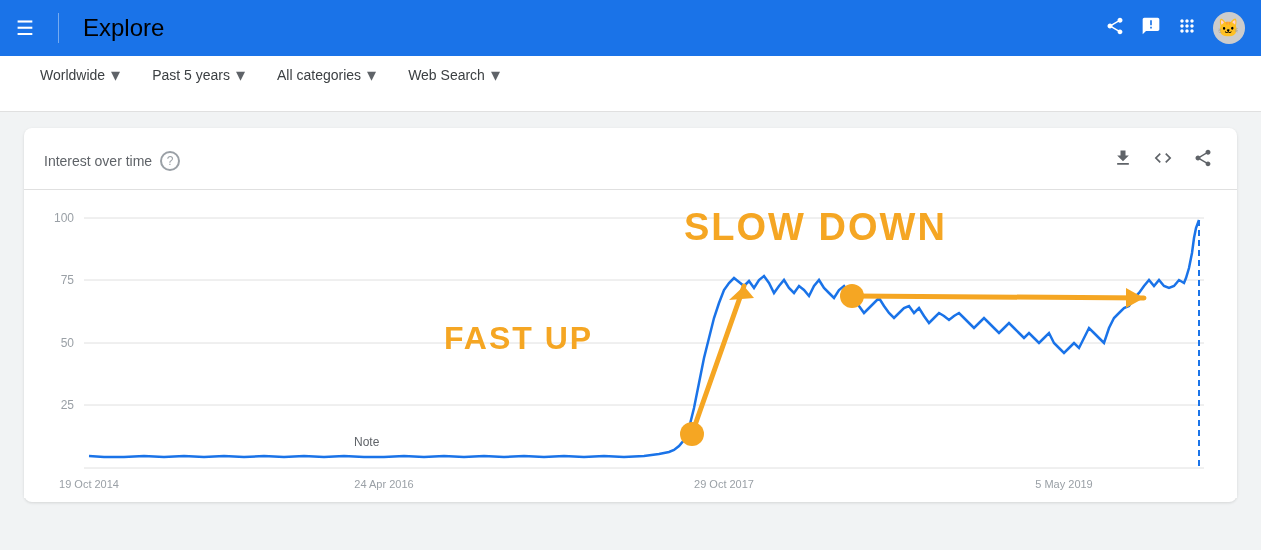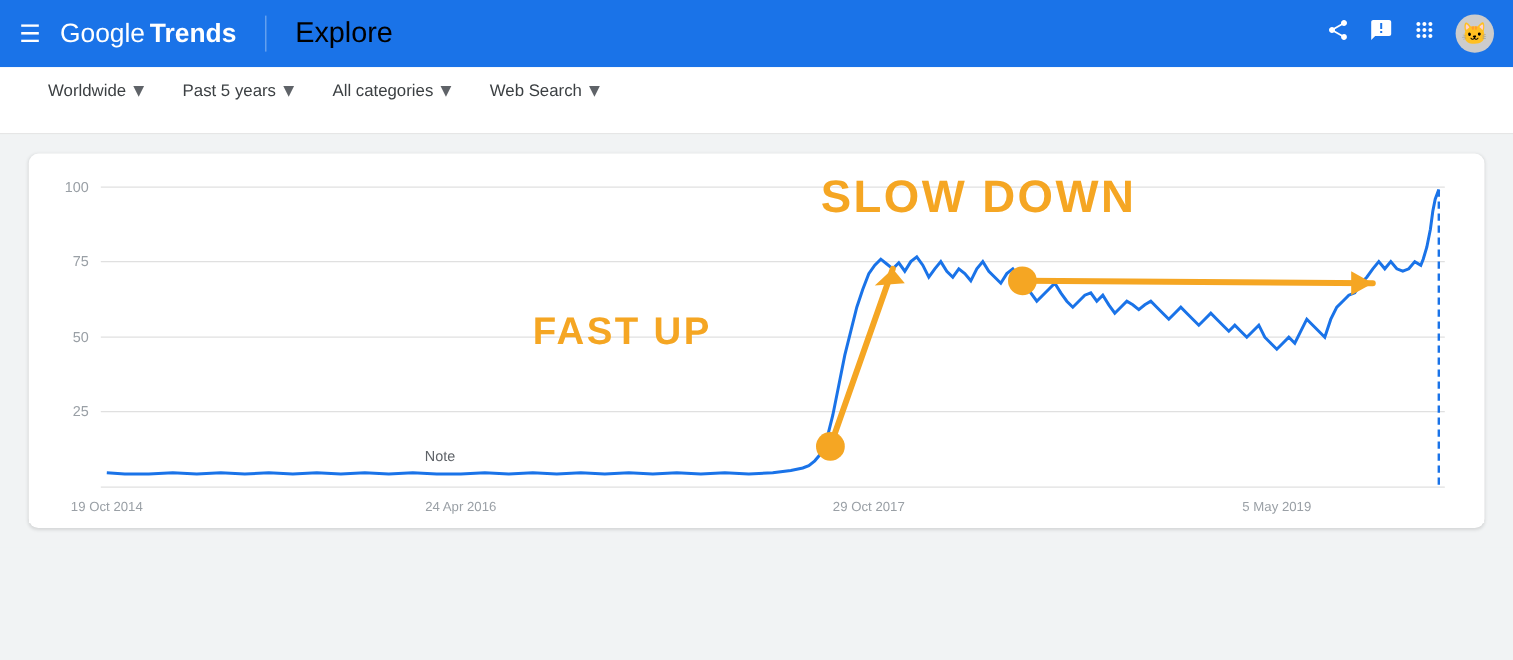--- a/index.html
+++ b/index.html
@@ -161,24 +161,20 @@
       letter-spacing: 2px;
       pointer-events: none;
       font-family: Arial, sans-serif;
     }
   </style>
 </head>
 <body>
 
 <div class="header">
   <span class="header-menu-icon">☰</span>
-  <div class="header-logo">
-    <span class="logo-google">Google</span>
-    <span class="logo-trends">Trends</span>
-  </div>
   <div class="header-divider"></div>
   <span class="header-explore">Explore</span>
   <div class="header-right">
     <span class="header-icon">
       <svg width="20" height="20" viewBox="0 0 24 24" fill="white">
           <path d="M18 16.08c-.76 0-1.44.3-1.96.77L8.91 12.7c.05-.23.09-.46.09-.7s-.04-.47-.09-.7l7.05-4.11c.54.5 1.25.81 2.04.81 1.66 0 3-1.34 3-3s-1.34-3-3-3-3 1.34-3 3c0 .24.04.47.09.7L8.04 9.81C7.5 9.31 6.79 9 6 9c-1.66 0-3 1.34-3 3s1.34 3 3 3c.79 0 1.5-.31 2.04-.81l7.12 4.16c-.05.21-.08.43-.08.65 0 1.61 1.31 2.92 2.92 2.92 1.61 0 2.92-1.31 2.92-2.92s-1.31-2.92-2.92-2.92z"></path>
         </svg>
     </span>
     <span class="header-icon">
       <svg width="20" height="20" viewBox="0 0 24 24" fill="white">
@@ -208,20 +204,43 @@
     <span class="dropdown-arrow">▾</span>
   </div>
   <div class="toolbar-item">
     <span>Web Search</span>
     <span class="dropdown-arrow">▾</span>
   </div>
 </div>
 
 <div class="main">
   <div class="chart-card">
+    <div class="chart-header">
+      <div class="chart-title-row">
+        <span class="chart-title">Interest over time</span>
+        <div class="help-icon">?</div>
+      </div>
+      <div class="chart-actions">
+        <span class="chart-action-icon">
+          <svg width="20" height="20" viewBox="0 0 24 24" fill="#5f6368">
+              <path d="M19 9h-4V3H9v6H5l7 7 7-7zM5 18v2h14v-2H5z"></path>
+            </svg>
+        </span>
+        <span class="chart-action-icon">
+          <svg width="20" height="20" viewBox="0 0 24 24" fill="#5f6368">
+              <path d="M9.4 16.6L4.8 12l4.6-4.6L8 6l-6 6 6 6 1.4-1.4zm5.2 0l4.6-4.6-4.6-4.6L16 6l6 6-6 6-1.4-1.4z"></path>
+            </svg>
+        </span>
+        <span class="chart-action-icon">
+          <svg width="20" height="20" viewBox="0 0 24 24" fill="#5f6368">
+              <path d="M18 16.08c-.76 0-1.44.3-1.96.77L8.91 12.7c.05-.23.09-.46.09-.7s-.04-.47-.09-.7l7.05-4.11c.54.5 1.25.81 2.04.81 1.66 0 3-1.34 3-3s-1.34-3-3-3-3 1.34-3 3c0 .24.04.47.09.7L8.04 9.81C7.5 9.31 6.79 9 6 9c-1.66 0-3 1.34-3 3s1.34 3 3 3c.79 0 1.5-.31 2.04-.81l7.12 4.16c-.05.21-.08.43-.08.65 0 1.61 1.31 2.92 2.92 2.92 1.61 0 2.92-1.31 2.92-2.92s-1.31-2.92-2.92-2.92z"></path>
+            </svg>
+        </span>
+      </div>
+    </div>
 
     <div class="chart-area" style="position:relative;">
 
       <div class="annotation-slow-down">SLOW DOWN</div>
       <div class="annotation-fast-up">FAST UP</div>
 
       <svg width="1213" height="300" viewBox="0 0 1213 300" style="display:block; margin: 0 auto;">
 
         <rect width="1213" height="300" fill="white"></rect>
 

